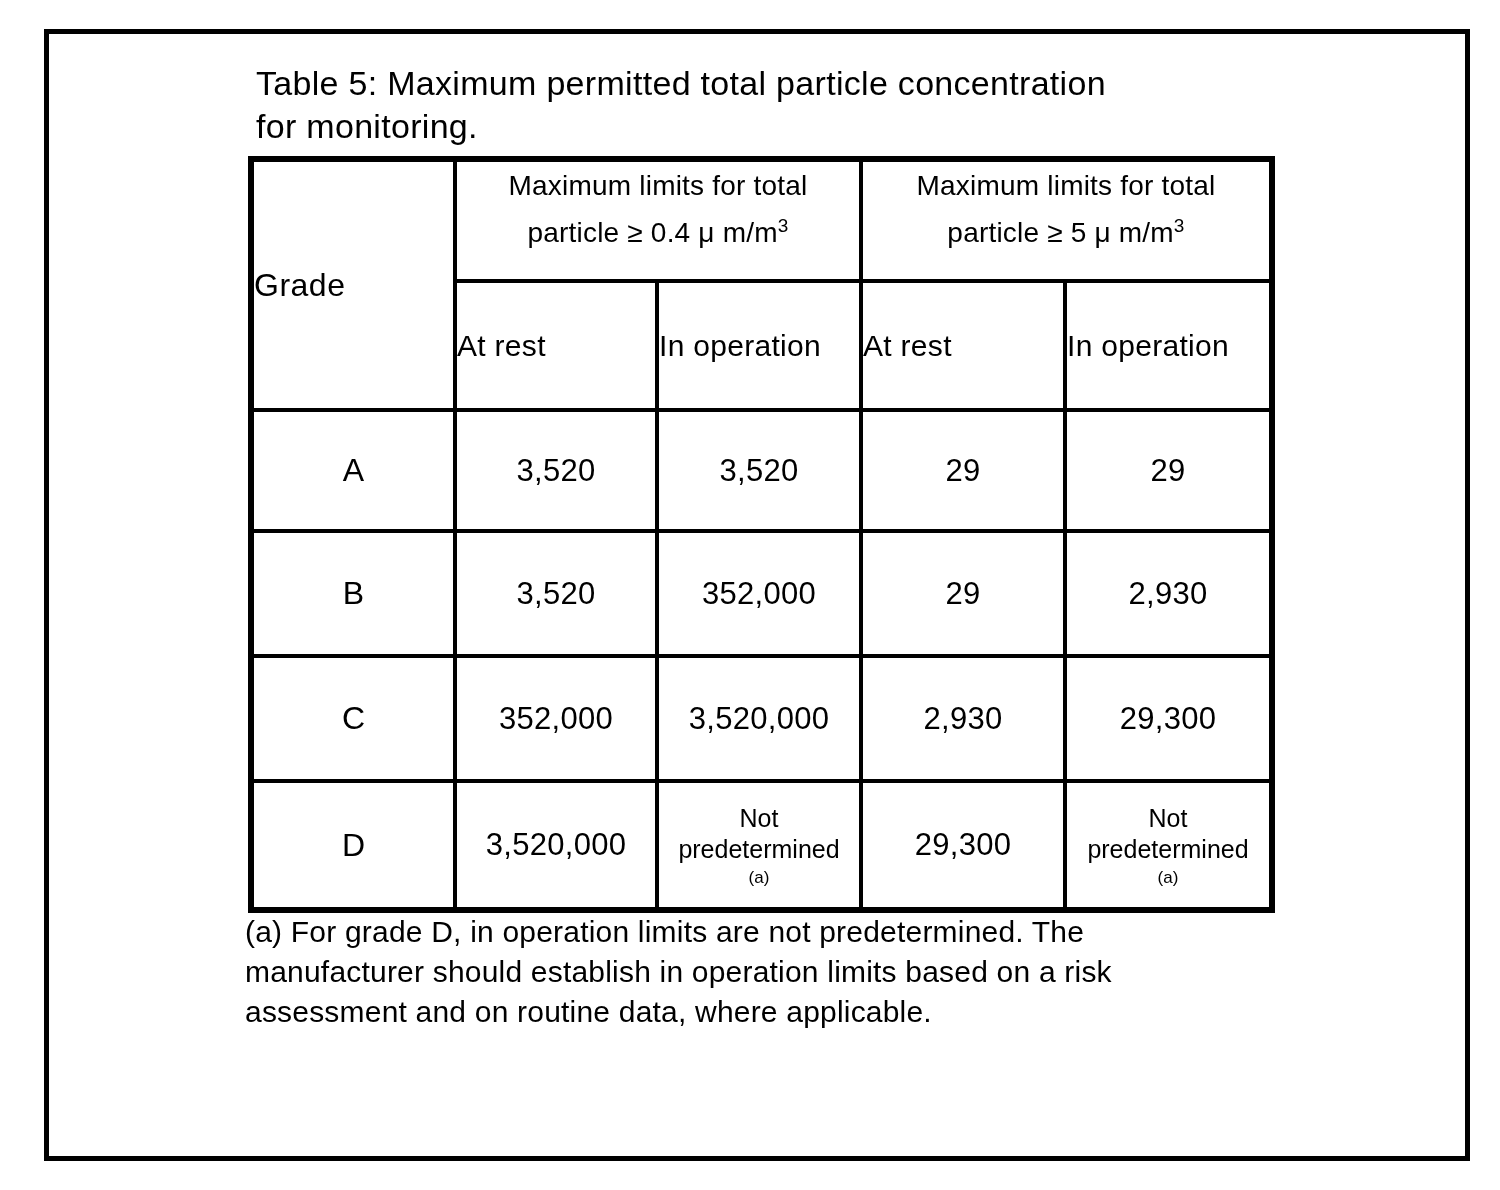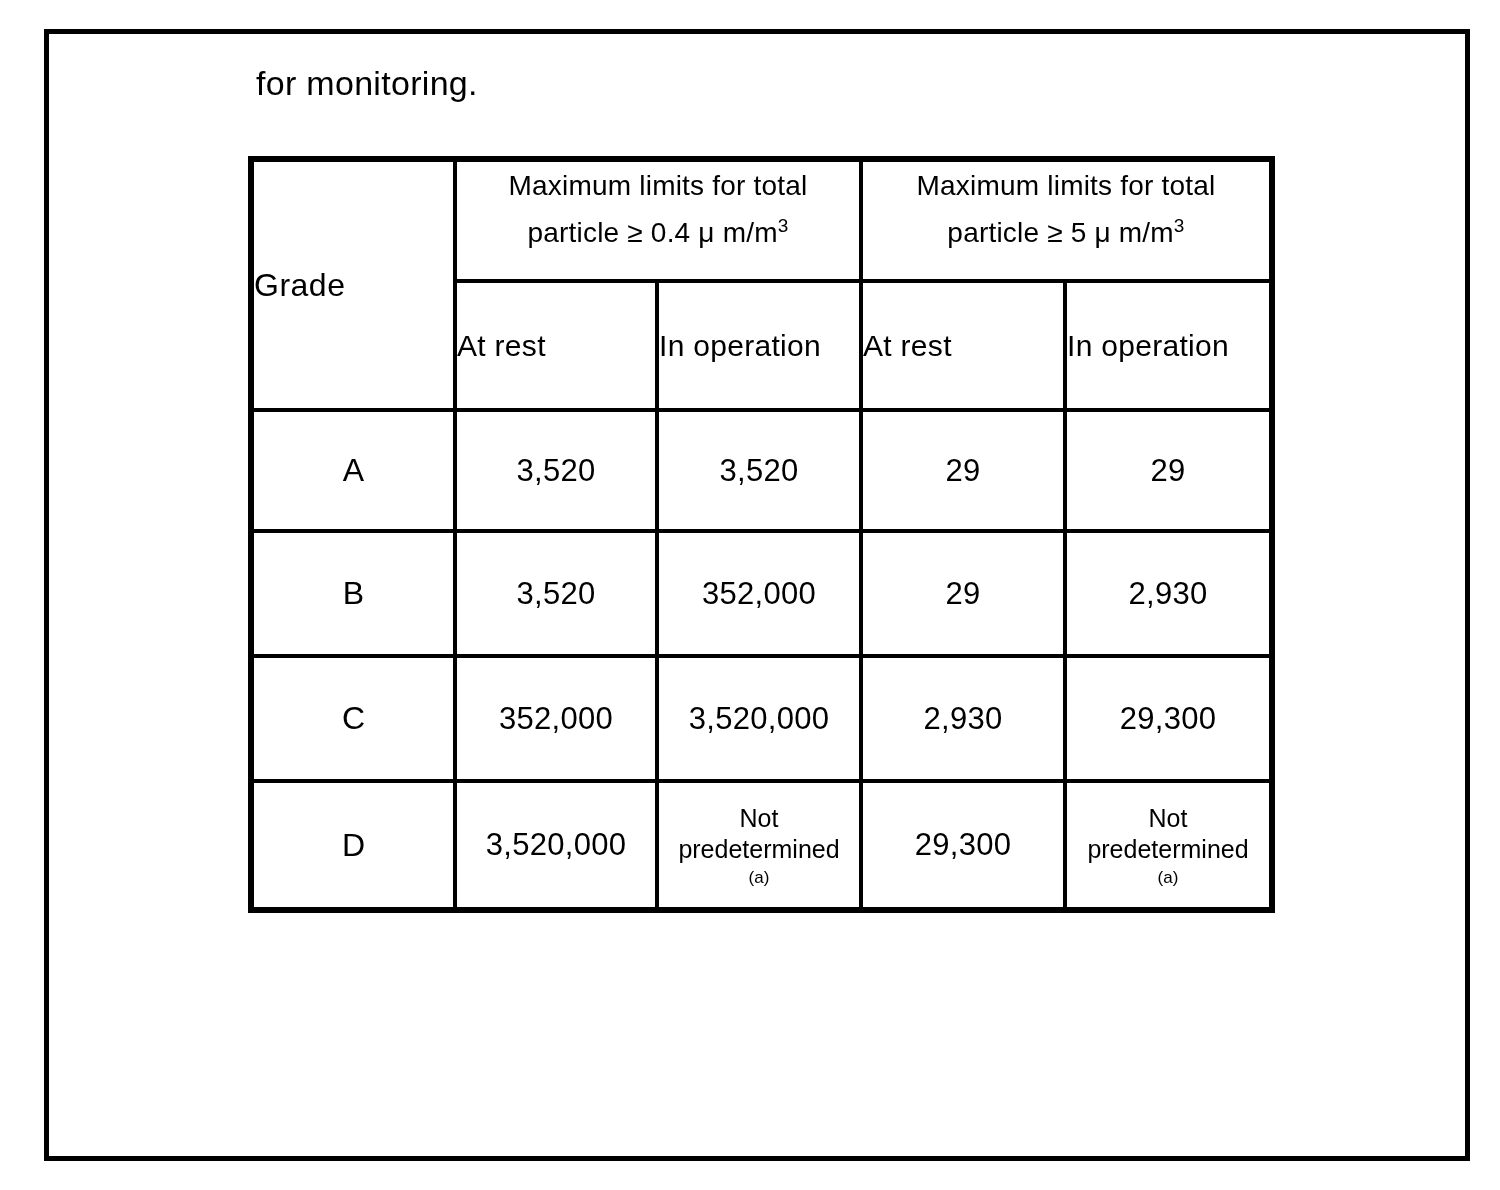--- a/index.html
+++ b/index.html
@@ -108,20 +108,21 @@
   .footnote div { white-space: nowrap; }
 </style>
 </head>
 <body>
 
 <div id="page">
 
   <div class="frame"></div>
 
   <div class="title">
+    <div>Table 5: Maximum permitted total particle concentration</div>
     <div>for monitoring.</div>
   </div>
 
   <table class="ptable">
     <colgroup>
       <col style="width:204px">
       <col style="width:202px">
       <col style="width:204px">
       <col style="width:204px">
       <col style="width:207px">
@@ -176,14 +177,19 @@
         <td class="val-cell">29,300</td>
         <td class="np-cell">
           <div class="np-line">Not</div>
           <div class="np-line">predetermined</div>
           <div class="np-ref">(a)</div>
         </td>
       </tr>
     </tbody>
   </table>
 
+  <div class="footnote">
+    <div>(a) For grade D, in operation limits are not predetermined. The</div>
+    <div>manufacturer should establish in operation limits based on a risk</div>
+    <div>assessment and on routine data, where applicable.</div>
+  </div>
 
 </div>
 
 </body></html>

